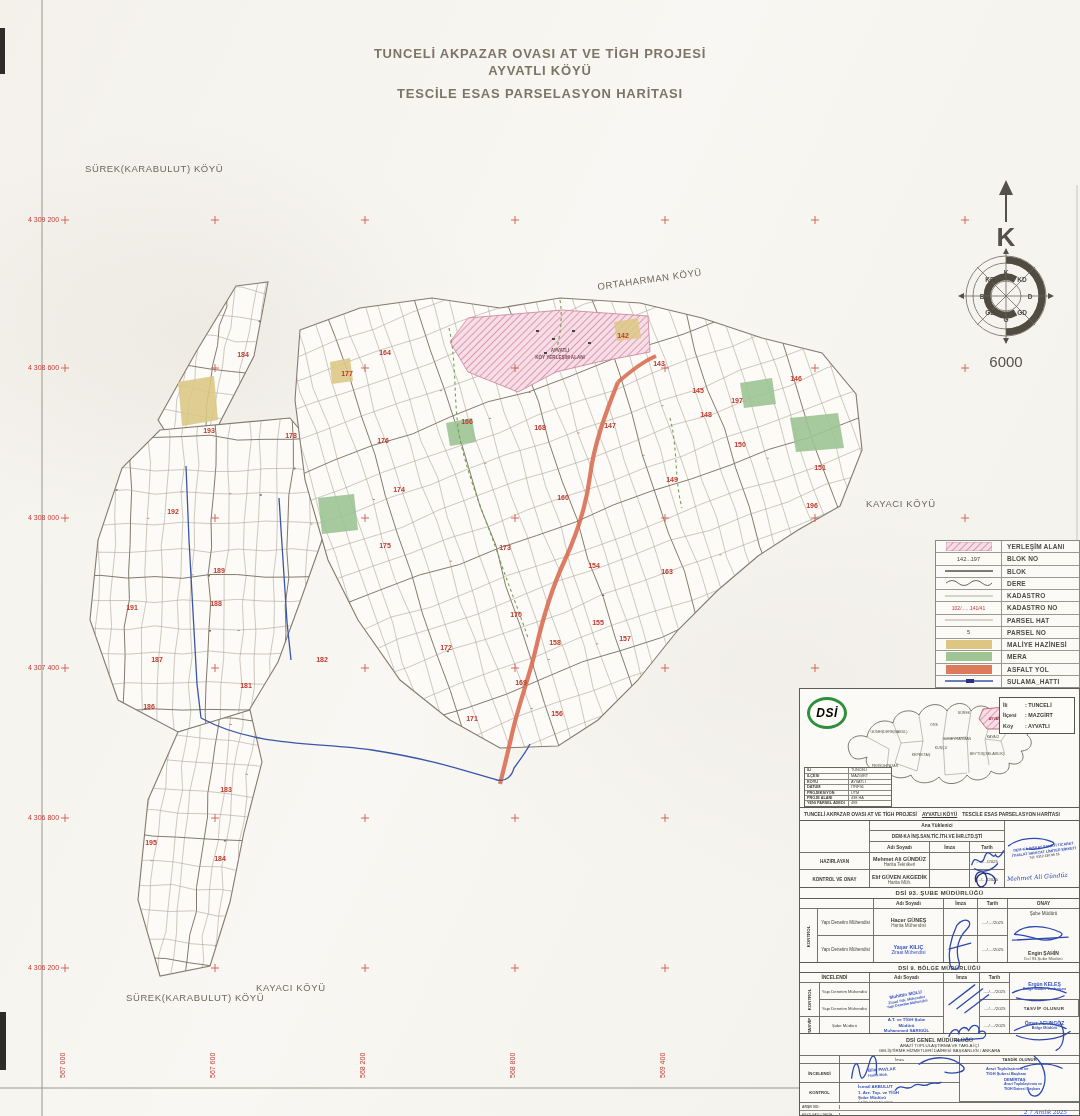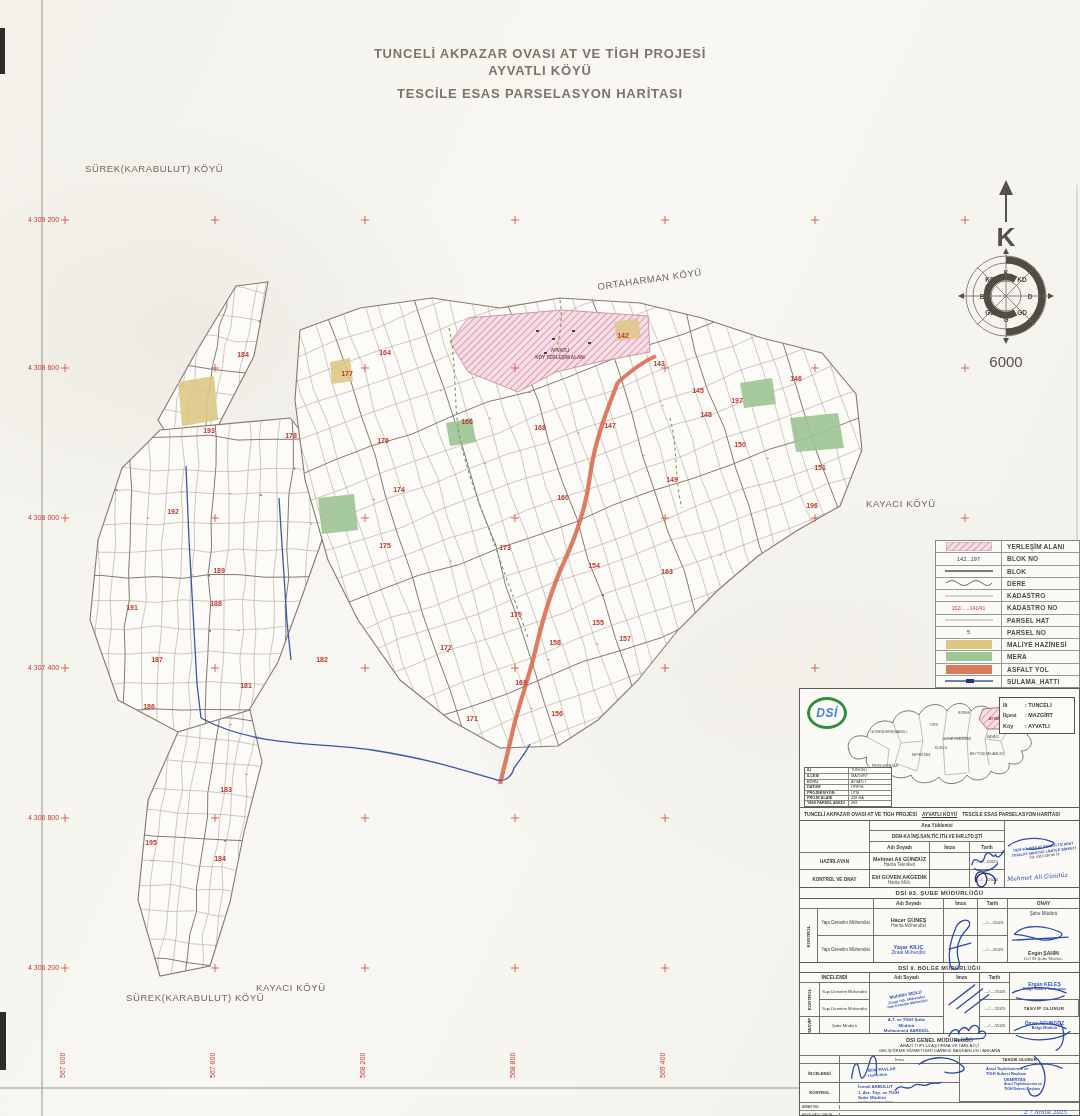--- a/index.html
+++ b/index.html
@@ -50,21 +50,21 @@
 
   .infobox{right:4px;top:8px;width:76px;border:1.5px solid #55554f;background:#fdfcf8;padding:2px 3px;font-size:5.4px;font-weight:bold;color:#3a3a34;line-height:1.9;}
   .infobox .row{display:flex;}
   .infobox .lab{width:22px;}
   .minitable{left:4px;top:78px;width:88px;border:1px solid #66665f;background:#fdfcf8;font-size:3.8px;color:#3a3a34;}
   .minitable .mrow{display:flex;border-top:1px solid #8a8a82;height:5.4px;line-height:5.4px;}
   .minitable .mrow:first-child{border-top:none;}
   .minitable .ml{width:44px;border-right:1px solid #8a8a82;padding-left:2px;font-weight:bold;overflow:hidden;white-space:nowrap;}
   .minitable .mv{flex:1;padding-left:2px;overflow:hidden;white-space:nowrap;}
   .logo{left:7px;top:8px;width:40px;height:32px;border:3px solid #2e8f3c;border-radius:50%;display:flex;align-items:center;justify-content:center;background:#fdfcf8;}
-  .logo span{font-size:12px;font-weight:bold;font-style:italic;color:#3b82f6;letter-spacing:.5px;}
+  .logo span{font-size:12px;font-weight:bold;font-style:italic;color:#000000;letter-spacing:.5px;}
 
   .stampbox{font-size:3.7px;}
   .sig-svg{position:absolute;inset:0;pointer-events:none;}
   .tinygray{font-size:3.4px;color:#6a6a62;}
 </style>
 </head>
 <body>
 
 <div id="sheet">
 

